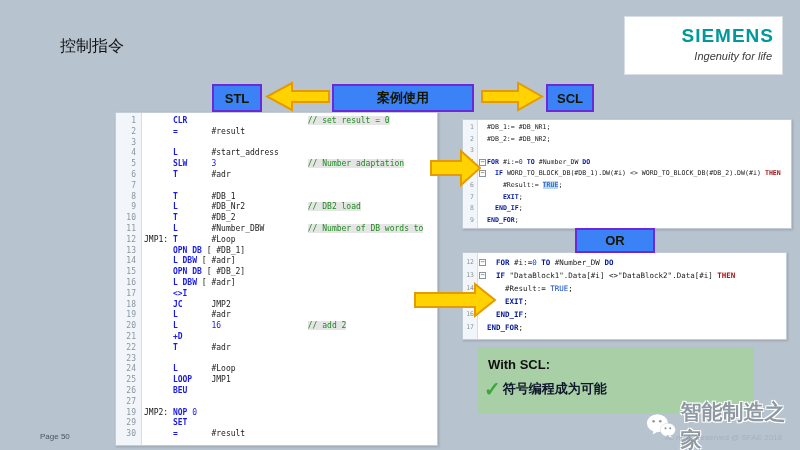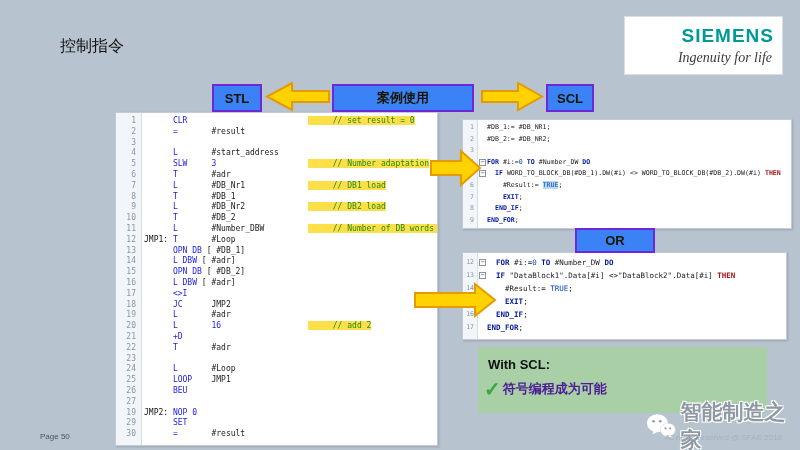--- a/index.html
+++ b/index.html
@@ -5,21 +5,21 @@
   html,body{margin:0;padding:0;}
   body{font-family:"Liberation Sans",sans-serif;}
   #stage{position:relative;width:800px;height:450px;background:#b7c3cf;overflow:hidden;}
 
   
   .slide-title{position:absolute;left:60px;top:36px;font-size:16px;font-weight:normal;color:#101010;}
 
   
   .logo-box{position:absolute;left:625px;top:17px;width:157px;height:57px;background:#ffffff;box-shadow:0 0 0 1px #d8dee4;}
   .logo-brand{position:absolute;left:0;right:8px;top:8px;text-align:right;color:#009999;font-weight:bold;font-size:19px;letter-spacing:1px;}
-  .logo-tagline{position:absolute;right:10px;top:33px;font-family:Liberation Serif, serif;font-style:italic;font-size:14px;color:#3a3a3a;}
+  .logo-tagline{position:absolute;right:10px;top:33px;font-family:Liberation Sans, sans-serif;font-style:italic;font-size:11px;color:#3a3a3a;}
 
   
   .gold-box{position:absolute;height:24px;background:#3b82f6;border:2px solid #6d28d9;display:flex;align-items:center;justify-content:center;font-weight:bold;font-size:13px;color:#151500;}
   .box-stl{left:212px;top:84px;width:46px;}
   .box-case{left:332px;top:84px;width:138px;}
   .box-scl{left:546px;top:84px;width:44px;}
   .box-or{left:575px;top:228px;width:76px;height:21px;}
   .flow-arrow{position:absolute;}
 
   
@@ -39,40 +39,40 @@
   .panel-scl1{padding-top:2px;}
   .panel-scl2{padding-top:3px;}
 
   .gut{flex:none;text-align:right;color:#8a95a0;}
   .panel-stl .gut{width:20px;padding-right:8px;}
   .panel-scl1 .gut,.panel-scl2 .gut{width:11px;padding-right:4px;font-size:6.5px;}
   .fold{flex:none;width:9px;position:relative;}
   .foldbox{position:absolute;left:1px;top:50%;margin-top:-4px;width:7px;height:7px;border:1px solid #8a95a0;background:#fff;color:#555;font-size:7px;line-height:5px;text-align:center;box-sizing:border-box;}
   .ccode{flex:none;color:#1a1a1a;}
 
-  .panel-stl  .s-kw{color:#1a1ae6;font-weight:normal;}
+  .panel-stl  .s-kw{color:#1a1ae6;font-weight:bold;}
   .panel-scl1 .s-kw,.panel-scl2 .s-kw{color:#00189b;font-weight:bold;}
   .s-pl{color:#1a1a1a;}
   .s-lbl{color:#111;}
   .s-num{color:#1a1ae6;}
   .panel-scl1 .s-num,.panel-scl2 .s-num{color:#0a46c8;}
   .s-then{color:#a31515;font-weight:bold;}
   .s-sel{color:#0a46c8;background:#b9d9f0;}
-  .s-cm{color:#1e8a1e;background:#fde047;padding-left:25px;}
+  .s-cm{color:#1e8a1e;background:#e5e5e5;}
 
   
   .arrow1{left:430px;top:148px;}
   .arrow2{left:413px;top:281px;}
 
   
-  .note-box{position:absolute;left:478px;top:347px;width:276px;height:66px;background:#a9cfa7;padding-left:13px;}
+  .note-box{position:absolute;left:478px;top:347px;width:276px;height:66px;background:#a9cfa7;}
   .note-heading{position:absolute;left:10px;top:10px;font-size:13px;font-weight:bold;color:#101010;}
   .note-line{position:absolute;left:6px;top:32px;display:flex;align-items:center;}
   .check-icon{color:#3aa83a;font-size:20px;font-weight:bold;margin-right:2px;line-height:20px;}
-  .note-text{font-size:13px;font-weight:bold;color:#4c1d95;}
+  .note-text{font-size:13px;font-weight:bold;color:#0f172a;}
 
   
   .watermark{position:absolute;left:646px;top:398px;display:flex;align-items:center;}
   .wm-text{font-size:21px;font-weight:bold;color:#8e99a3;margin-left:4px;
     text-shadow:-1px -1px 0 #fff,1px -1px 0 #fff,-1px 1px 0 #fff,1px 1px 0 #fff;}
   .copyright{position:absolute;right:18px;top:433px;font-size:8px;color:#a7b1bb;}
   .page-label{position:absolute;left:40px;top:432px;font-size:8px;color:#4a5560;}
 </style>
 </head>
 <body>
@@ -102,21 +102,21 @@
     <span>SCL</span>
   </div>
 
   <div class="panel panel-stl">
       <div class="crow"><span class="gut">1</span><span class="ccode"><span class="s-pl">      </span><span class="s-kw">CLR</span><span class="s-pl">                         </span><span class="s-cm">// set result = 0</span></span></div>
       <div class="crow"><span class="gut">2</span><span class="ccode"><span class="s-pl">      </span><span class="s-kw">=</span><span class="s-pl">       #result</span></span></div>
       <div class="crow"><span class="gut">3</span><span class="ccode"></span></div>
       <div class="crow"><span class="gut">4</span><span class="ccode"><span class="s-pl">      </span><span class="s-kw">L</span><span class="s-pl">       #start_address</span></span></div>
       <div class="crow"><span class="gut">5</span><span class="ccode"><span class="s-pl">      </span><span class="s-kw">SLW</span><span class="s-pl">     </span><span class="s-num">3</span><span class="s-pl">                   </span><span class="s-cm">// Number adaptation</span></span></div>
       <div class="crow"><span class="gut">6</span><span class="ccode"><span class="s-pl">      </span><span class="s-kw">T</span><span class="s-pl">       #adr</span></span></div>
-      <div class="crow"><span class="gut">7</span><span class="ccode"><span class="s-pl">      </span><span class="s-kw">L</span><span class="s-pl">       #DB_Nr1</span><span class="s-pl">             </span><span class="s-cm">// DB1 load</span></span></div>
+      <div class="crow"><span class="gut">7</span></div>
       <div class="crow"><span class="gut">8</span><span class="ccode"><span class="s-pl">      </span><span class="s-kw">T</span><span class="s-pl">       #DB_1</span></span></div>
       <div class="crow"><span class="gut">9</span><span class="ccode"><span class="s-pl">      </span><span class="s-kw">L</span><span class="s-pl">       #DB_Nr2</span><span class="s-pl">             </span><span class="s-cm">// DB2 load</span></span></div>
       <div class="crow"><span class="gut">10</span><span class="ccode"><span class="s-pl">      </span><span class="s-kw">T</span><span class="s-pl">       #DB_2</span></span></div>
       <div class="crow"><span class="gut">11</span><span class="ccode"><span class="s-pl">      </span><span class="s-kw">L</span><span class="s-pl">       #Number_DBW</span><span class="s-pl">         </span><span class="s-cm">// Number of DB words to</span></span></div>
       <div class="crow"><span class="gut">12</span><span class="ccode"><span class="s-lbl">JMP1: </span><span class="s-kw">T</span><span class="s-pl">       #Loop</span></span></div>
       <div class="crow"><span class="gut">13</span><span class="ccode"><span class="s-pl">      </span><span class="s-kw">OPN DB</span><span class="s-pl"> [ #DB_1]</span></span></div>
       <div class="crow"><span class="gut">14</span><span class="ccode"><span class="s-pl">      </span><span class="s-kw">L DBW</span><span class="s-pl"> [ #adr]</span></span></div>
       <div class="crow"><span class="gut">15</span><span class="ccode"><span class="s-pl">      </span><span class="s-kw">OPN DB</span><span class="s-pl"> [ #DB_2]</span></span></div>
       <div class="crow"><span class="gut">16</span><span class="ccode"><span class="s-pl">      </span><span class="s-kw">L DBW</span><span class="s-pl"> [ #adr]</span></span></div>
       <div class="crow"><span class="gut">17</span><span class="ccode"><span class="s-pl">      </span><span class="s-kw">&lt;&gt;I</span></span></div>

